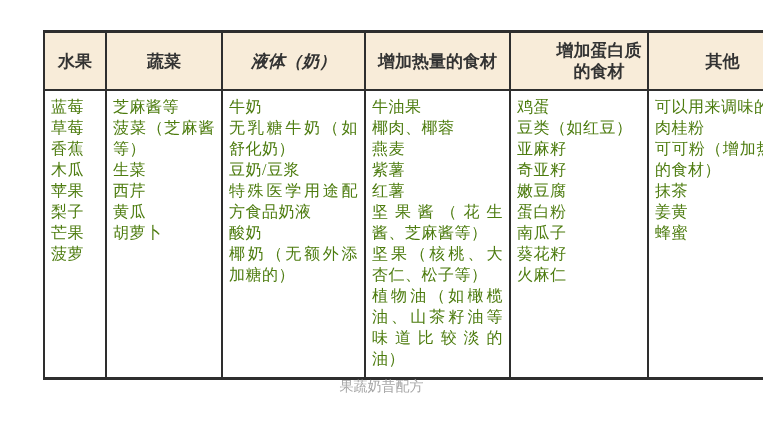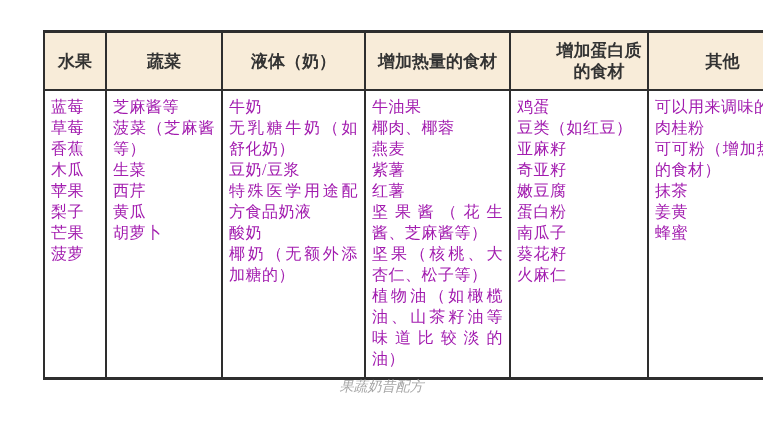--- a/index.html
+++ b/index.html
@@ -43,43 +43,42 @@
     vertical-align: middle;
     padding: 7px 3px;
     height: 34px;
   }
   table.recipe-table td {
     border-left: 2px solid #2e2e2e;
     vertical-align: top;
     padding: 5px 6px 8px 6px;
     font-size: 16px;
     line-height: 21px;
-    color: #a21caf;
+    color: #4d7c0f;
   }
   table.recipe-table th:nth-child(1) { width: 54px; margin-left: 25px; }
   table.recipe-table th:nth-child(2) { width: 108px; }
-  table.recipe-table th:nth-child(3) { width: 135px; }
+  table.recipe-table th:nth-child(3) { width: 135px; font-style: italic; }
   table.recipe-table th:nth-child(4) { width: 137px; }
   table.recipe-table th:nth-child(5) { width: 90px; padding-left: 43px; }
   table.recipe-table th:nth-child(6) { width: 141px; margin-left: 25px; }
   .item {
     text-align: justify;
     text-justify: inter-ideograph;
     letter-spacing: 0.5px;
   }
   .caption {
     position: absolute;
     left: 0;
     top: 378px;
     width: 763px;
     text-align: center;
     font-family: "Liberation Sans", sans-serif;
     font-size: 14px;
     color: #a6a6a6;
-    font-style: italic;
   }
 </style>
 </head>
 <body>
 
 <div class="page">
   <table class="recipe-table">
     <thead>
       <tr>
           <th>水果</th>

